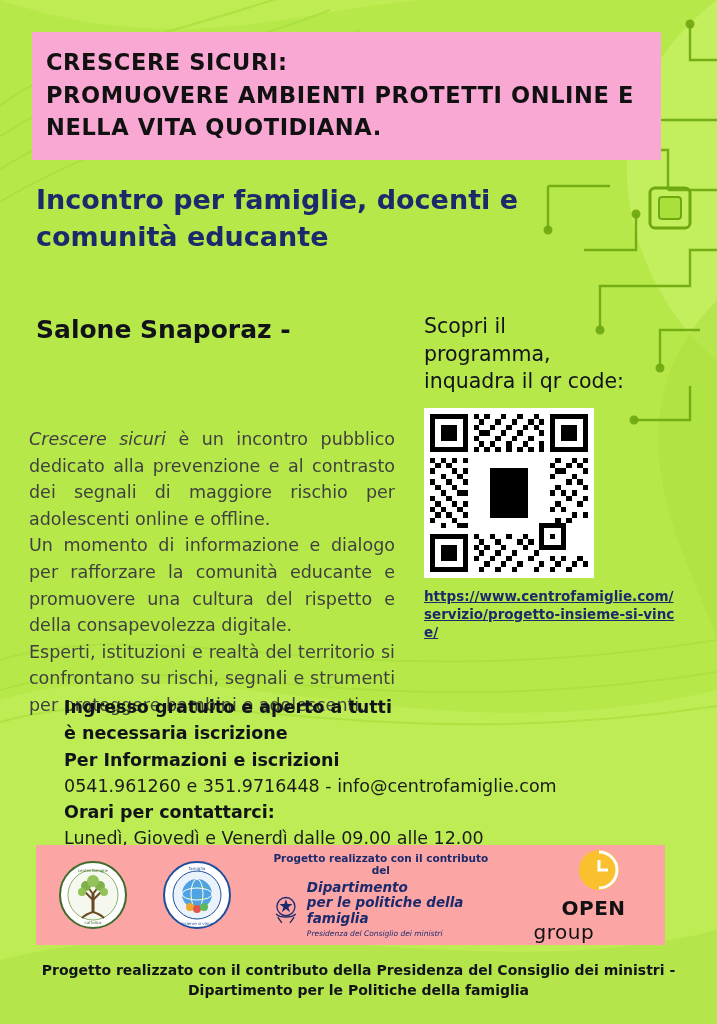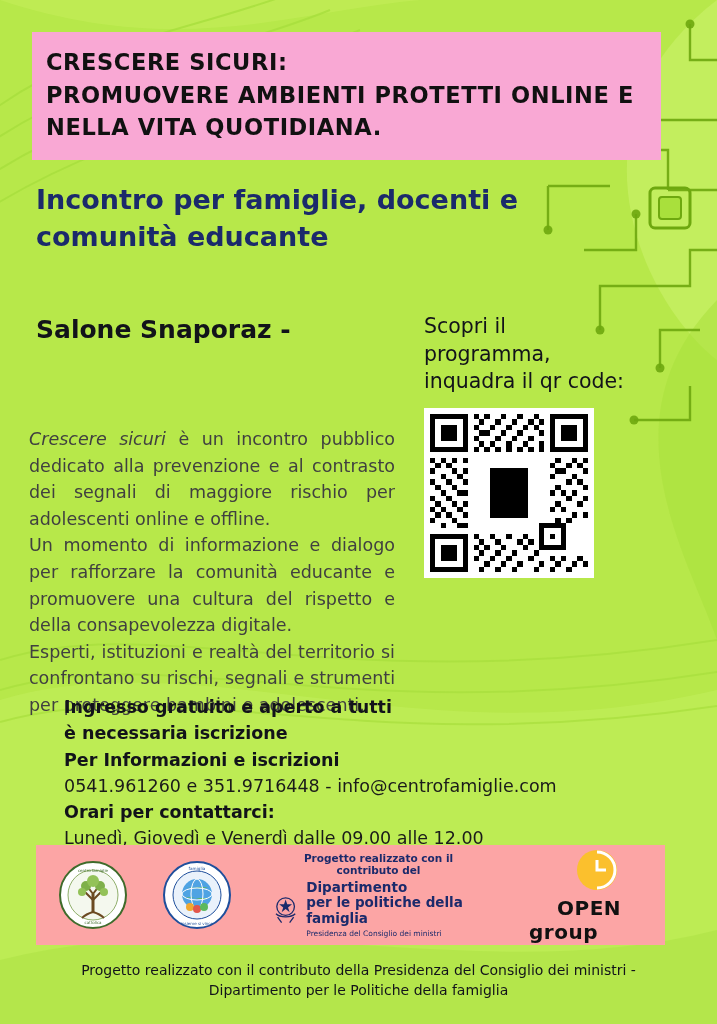--- a/index.html
+++ b/index.html
@@ -98,34 +98,34 @@
   .logo-cell { display:flex; align-items:center; justify-content:center; }
   .logo-tree { width:70px; height:70px; margin-left:22px; }
   .logo-globe { width:70px; height:70px; margin-left:34px; }
   .logo-dip { margin-left:40px; display:flex; flex-direction:column; }
   .dip-top {
     font-size:10.5px; color:#1b2a6b; font-weight:bold; text-align:center;
     margin-bottom:4px;
   }
   .dip-row { display:flex; align-items:center; }
   .dip-emblem { width:34px; height:40px; }
-  .dip-text { margin-left:7px; }
+  .dip-text { margin-left:7px;font-style:italic; }
   .dip-l1 { font-size:13.5px; color:#1b2a6b; font-weight:bold; line-height:1.15; }
   .dip-l2 { font-size:13.5px; color:#1b2a6b; font-weight:bold; line-height:1.15; }
   .dip-l3 { font-size:7.5px; color:#1b2a6b; margin-top:3px; }
   .logo-open { margin-left:44px; display:flex; flex-direction:column; align-items:center; }
   .open-circle { width:48px; height:48px; margin-bottom:2px; }
   .open-word { font-size:20px; letter-spacing:0.5px; color:#111; }
   .open-word b { font-weight:bold;margin-left:28px; }
-  .open-word span { font-weight:bold;text-align:right; }
+  .open-word span { font-weight:normal;text-align:right; }
 
   
   .footer {
     position:absolute; left:0; top:960px; width:717px;
-    text-align:center; font-weight:normal; font-size:14px;
+    text-align:center; font-weight:bold; font-size:14px;
     line-height:1.45; color:#12131a;
   }
 </style>
 </head>
 <body>
 
 <div class="bg">
   <svg viewBox="0 0 717 1024" xmlns="http://www.w3.org/2000/svg">
     <rect width="717" height="1024" fill="#b7e84a"></rect>
 
@@ -371,20 +371,24 @@
         <rect x="26" y="27" width="1" height="1"></rect>
           <rect x="28" y="27" width="1" height="1"></rect>
         <rect x="22" y="28" width="1" height="1"></rect>
           <rect x="25" y="28" width="1" height="1"></rect>
 
         <rect x="11" y="10" width="7" height="9"></rect>
       </g>
     </svg>
   </div>
 
+  <div class="qr-link">
+    <span>https://www.centrofamiglie.com/</span><br>
+    <span>servizio/progetto-insieme-si-vince/</span>
+  </div>
 
   <div class="info">
     <div class="b">Ingresso gratuito e aperto a tutti</div>
     <div class="b">è necessaria iscrizione</div>
     <div class="b">Per Informazioni e iscrizioni</div>
     <div class="n">0541.961260 e 351.9716448  - info@centrofamiglie.com</div>
     <div class="b">Orari per contattarci:</div>
     <div class="n">Lunedì, Giovedì e Venerdì dalle 09.00 alle 12.00</div>
     <div class="n">Martedì e Mercoledì dalle 15.30 alle 18.30</div>
   </div>

